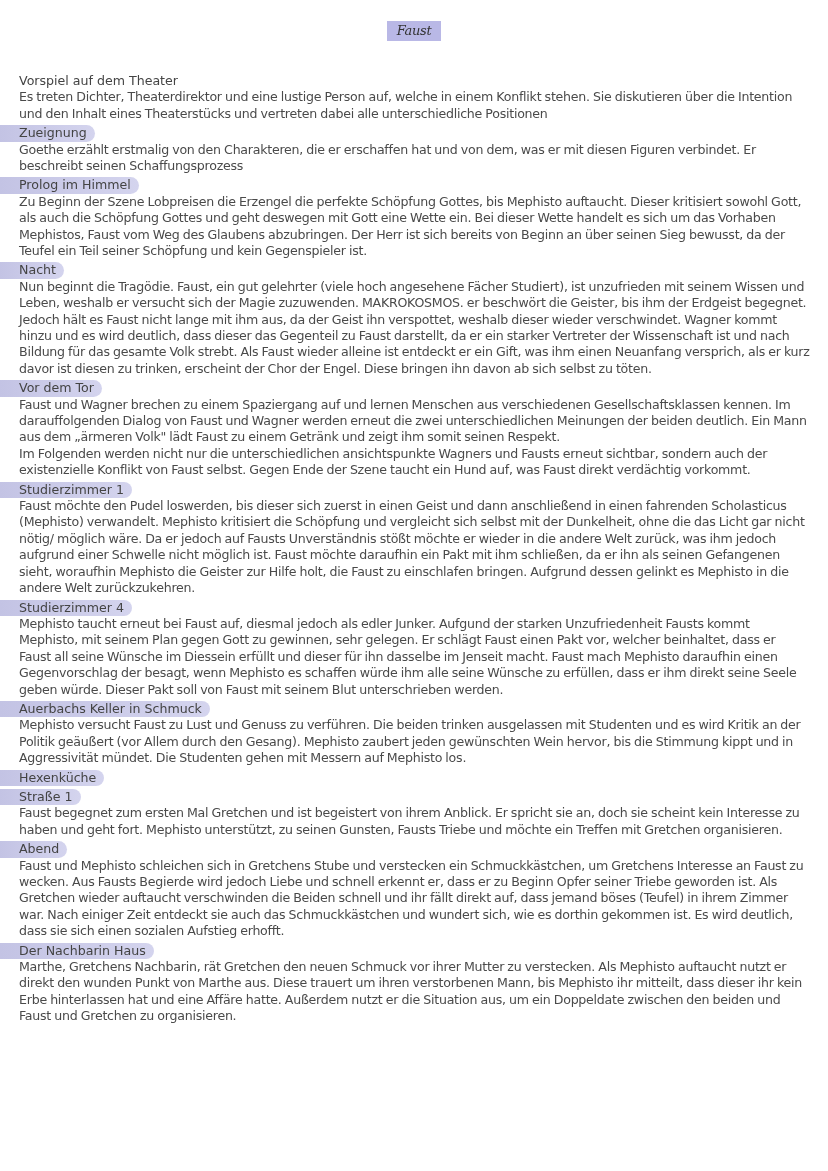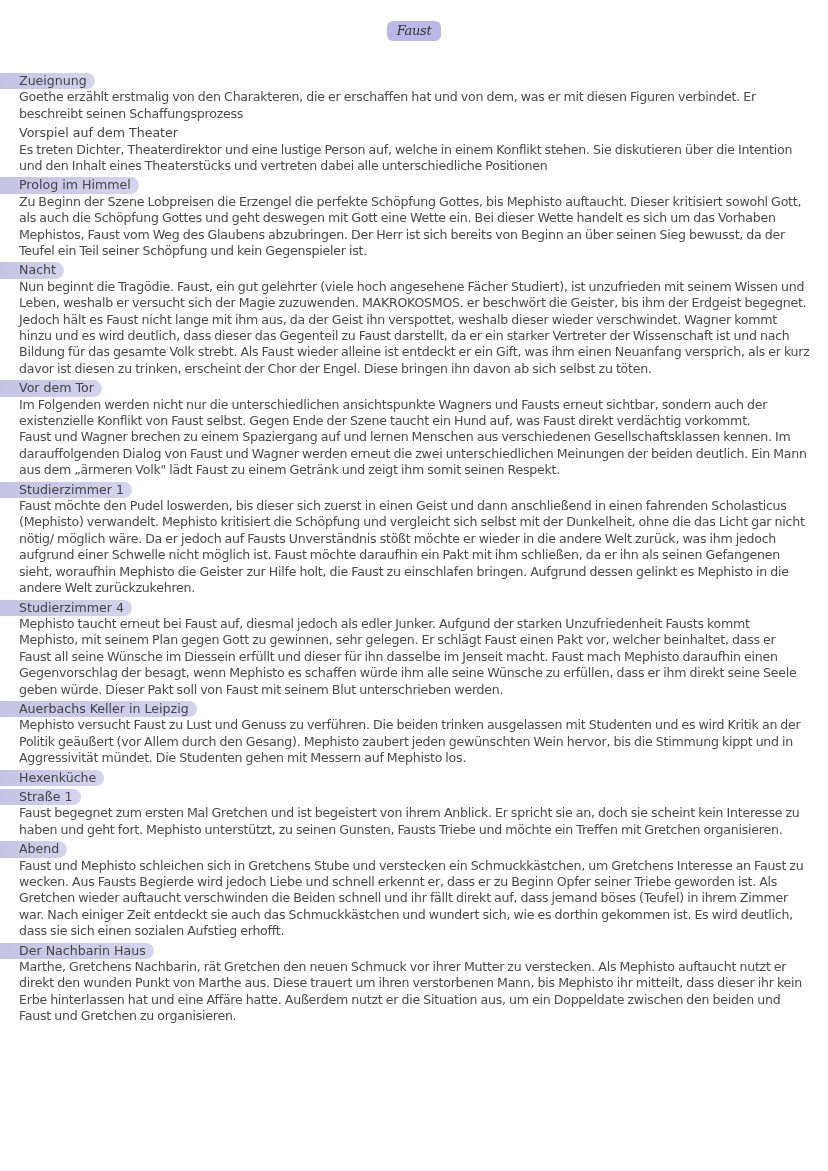--- a/index.html
+++ b/index.html
@@ -16,21 +16,21 @@
     top: 20px;
     left: 0;
     width: 828px;
     text-align: center;
   }
   .title {
     display: inline-block;
     position: relative;
     padding: 2px 10px 3px 10px;
     background: #b9b8e6;
-    border-radius: 6px;
+    border-radius: 0;
     font-family: "DejaVu Serif", serif;
     font-style: italic;
     font-size: 13px;
     color: #333;
     letter-spacing: -0.3px;
   }
   .content {
     position: absolute;
     top: 70px;
     left: 0;
@@ -66,57 +66,57 @@
 </head>
 <body>
 
 <div class="title-wrap">
   <span class="title">Faust</span>
 </div>
 
 <div class="content">
 
   <div class="section">
-    <div class="heading hl">Zueignung</div>
-    <p class="body-text">Goethe erzählt erstmalig von den Charakteren, die er erschaffen hat und von dem, was er mit diesen Figuren verbindet. Er beschreibt seinen Schaffungsprozess</p>
+    <div class="heading">Vorspiel auf dem Theater</div>
+    <p class="body-text">Es treten Dichter, Theaterdirektor und eine lustige Person auf, welche in einem Konflikt stehen. Sie diskutieren über die Intention und den Inhalt eines Theaterstücks und vertreten dabei alle unterschiedliche Positionen</p>
   </div>
 
   <div class="section">
-    <div class="heading">Vorspiel auf dem Theater</div>
-    <p class="body-text">Es treten Dichter, Theaterdirektor und eine lustige Person auf, welche in einem Konflikt stehen. Sie diskutieren über die Intention und den Inhalt eines Theaterstücks und vertreten dabei alle unterschiedliche Positionen</p>
+    <div class="heading hl">Zueignung</div>
+    <p class="body-text">Goethe erzählt erstmalig von den Charakteren, die er erschaffen hat und von dem, was er mit diesen Figuren verbindet. Er beschreibt seinen Schaffungsprozess</p>
   </div>
 
   <div class="section">
     <div class="heading hl">Prolog im Himmel</div>
     <p class="body-text">Zu Beginn der Szene Lobpreisen die Erzengel die perfekte Schöpfung Gottes, bis Mephisto auftaucht. Dieser kritisiert sowohl Gott, als auch die Schöpfung Gottes und geht deswegen mit Gott eine Wette ein. Bei dieser Wette handelt es sich um das Vorhaben Mephistos, Faust vom Weg des Glaubens abzubringen. Der Herr ist sich bereits von Beginn an über seinen Sieg bewusst, da der Teufel ein Teil seiner Schöpfung und kein Gegenspieler ist.</p>
   </div>
 
   <div class="section">
     <div class="heading hl">Nacht</div>
     <p class="body-text">Nun beginnt die Tragödie. Faust, ein gut gelehrter (viele hoch angesehene Fächer Studiert), ist unzufrieden mit seinem Wissen und Leben, weshalb er versucht sich der Magie zuzuwenden. MAKROKOSMOS. er beschwört die Geister, bis ihm der Erdgeist begegnet. Jedoch hält es Faust nicht lange mit ihm aus, da der Geist ihn verspottet, weshalb dieser wieder verschwindet. Wagner kommt hinzu und es wird deutlich, dass dieser das Gegenteil zu Faust darstellt, da er ein starker Vertreter der Wissenschaft ist und nach Bildung für das gesamte Volk strebt. Als Faust wieder alleine ist entdeckt er ein Gift, was ihm einen Neuanfang versprich, als er kurz davor ist diesen zu trinken, erscheint der Chor der Engel. Diese bringen ihn davon ab sich selbst zu töten.</p>
   </div>
 
   <div class="section">
     <div class="heading hl">Vor dem Tor</div>
+    <p class="body-text">Faust und Wagner brechen zu einem Spaziergang auf und lernen Menschen aus verschiedenen Gesellschaftsklassen kennen. Im darauffolgenden Dialog von Faust und Wagner werden erneut die zwei unterschiedlichen Meinungen der beiden deutlich. Ein Mann aus dem „ärmeren Volk" lädt Faust zu einem Getränk und zeigt ihm somit seinen Respekt.</p>
     <p class="body-text">Im Folgenden werden nicht nur die unterschiedlichen ansichtspunkte Wagners und Fausts erneut sichtbar, sondern auch der existenzielle Konflikt von Faust selbst. Gegen Ende der Szene taucht ein Hund auf, was Faust direkt verdächtig vorkommt.</p>
-    <p class="body-text">Faust und Wagner brechen zu einem Spaziergang auf und lernen Menschen aus verschiedenen Gesellschaftsklassen kennen. Im darauffolgenden Dialog von Faust und Wagner werden erneut die zwei unterschiedlichen Meinungen der beiden deutlich. Ein Mann aus dem „ärmeren Volk" lädt Faust zu einem Getränk und zeigt ihm somit seinen Respekt.</p>
   </div>
 
   <div class="section">
     <div class="heading hl">Studierzimmer 1</div>
     <p class="body-text">Faust möchte den Pudel loswerden, bis dieser sich zuerst in einen Geist und dann anschließend in einen fahrenden Scholasticus (Mephisto) verwandelt. Mephisto kritisiert die Schöpfung und vergleicht sich selbst mit der Dunkelheit, ohne die das Licht gar nicht nötig/ möglich wäre. Da er jedoch auf Fausts Unverständnis stößt möchte er wieder in die andere Welt zurück, was ihm jedoch aufgrund einer Schwelle nicht möglich ist. Faust möchte daraufhin ein Pakt mit ihm schließen, da er ihn als seinen Gefangenen sieht, woraufhin Mephisto die Geister zur Hilfe holt, die Faust zu einschlafen bringen. Aufgrund dessen gelinkt es Mephisto in die andere Welt zurückzukehren.</p>
   </div>
 
   <div class="section">
     <div class="heading hl">Studierzimmer 4</div>
     <p class="body-text">Mephisto taucht erneut bei Faust auf, diesmal jedoch als edler Junker. Aufgund der starken Unzufriedenheit Fausts kommt Mephisto, mit seinem Plan gegen Gott zu gewinnen, sehr gelegen. Er schlägt Faust einen Pakt vor, welcher beinhaltet, dass er Faust all seine Wünsche im Diessein erfüllt und dieser für ihn dasselbe im Jenseit macht. Faust mach Mephisto daraufhin einen Gegenvorschlag der besagt, wenn Mephisto es schaffen würde ihm alle seine Wünsche zu erfüllen, dass er ihm direkt seine Seele geben würde. Dieser Pakt soll von Faust mit seinem Blut unterschrieben werden.</p>
   </div>
 
   <div class="section">
-    <div class="heading hl">Auerbachs Keller in Leipzig</div>
+    <div class="heading hl">Auerbachs Keller in Schmuck</div>
     <p class="body-text">Mephisto versucht Faust zu Lust und Genuss zu verführen. Die beiden trinken ausgelassen mit Studenten und es wird Kritik an der Politik geäußert (vor Allem durch den Gesang). Mephisto zaubert jeden gewünschten Wein hervor, bis die Stimmung kippt und in Aggressivität mündet. Die Studenten gehen mit Messern auf Mephisto los.</p>
   </div>
 
   <div class="section">
     <div class="heading hl">Hexenküche</div>
   </div>
 
   <div class="section">
     <div class="heading hl">Straße 1</div>
     <p class="body-text">Faust begegnet zum ersten Mal Gretchen und ist begeistert von ihrem Anblick. Er spricht sie an, doch sie scheint kein Interesse zu haben und geht fort. Mephisto unterstützt, zu seinen Gunsten, Fausts Triebe und möchte ein Treffen mit Gretchen organisieren.</p>

